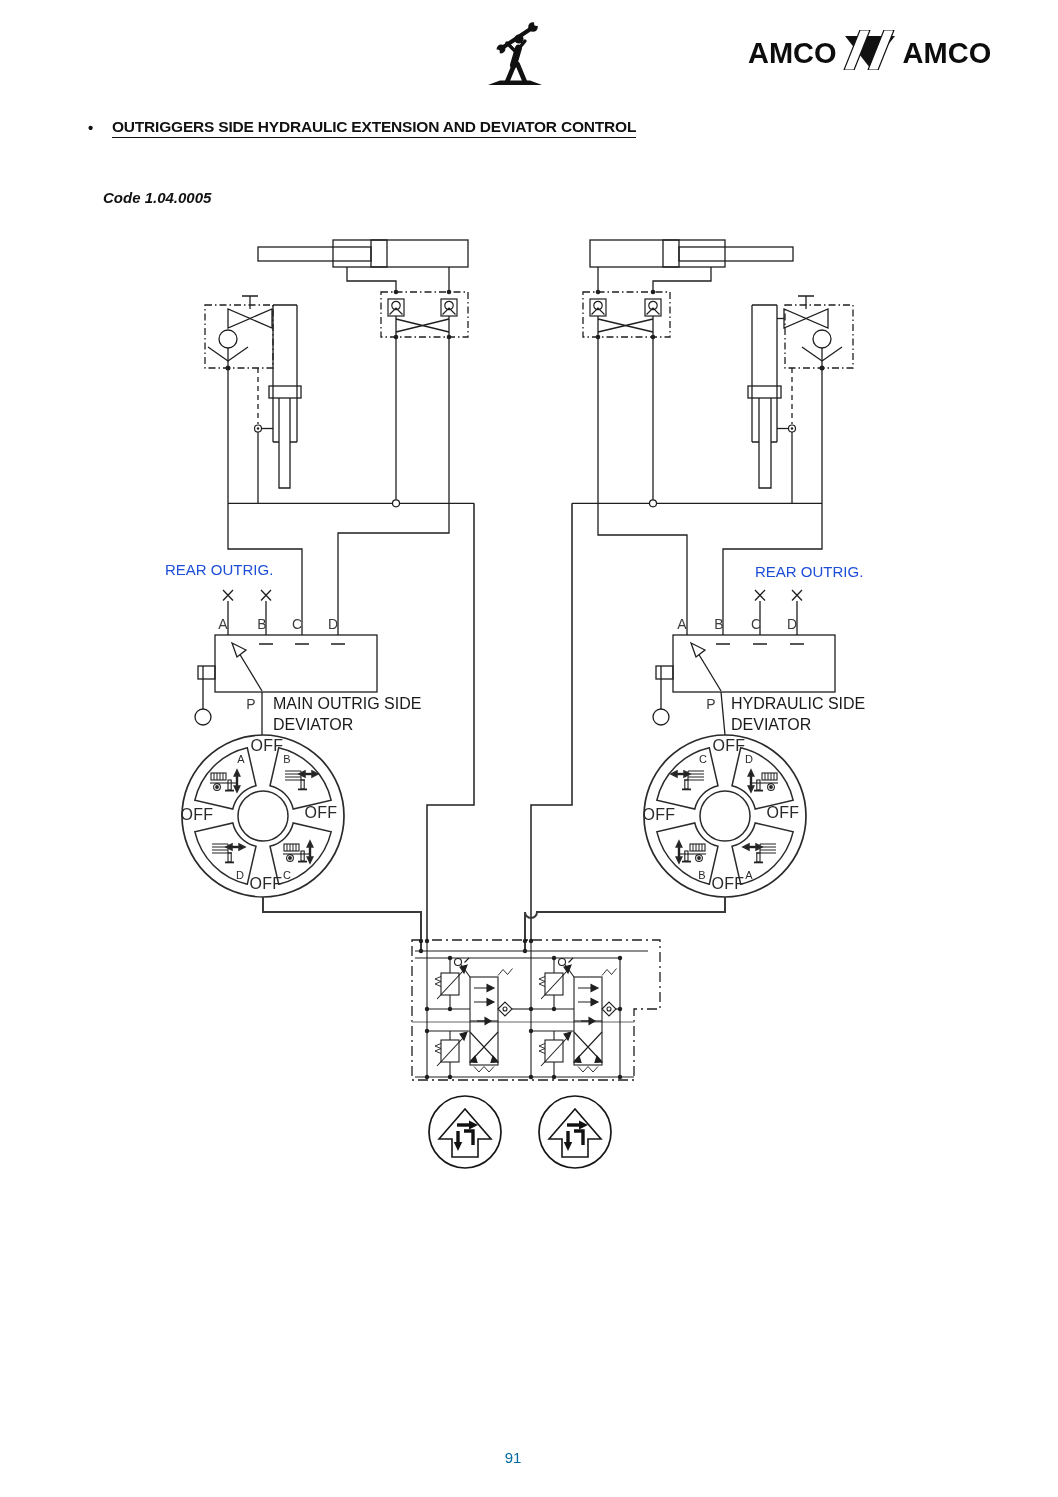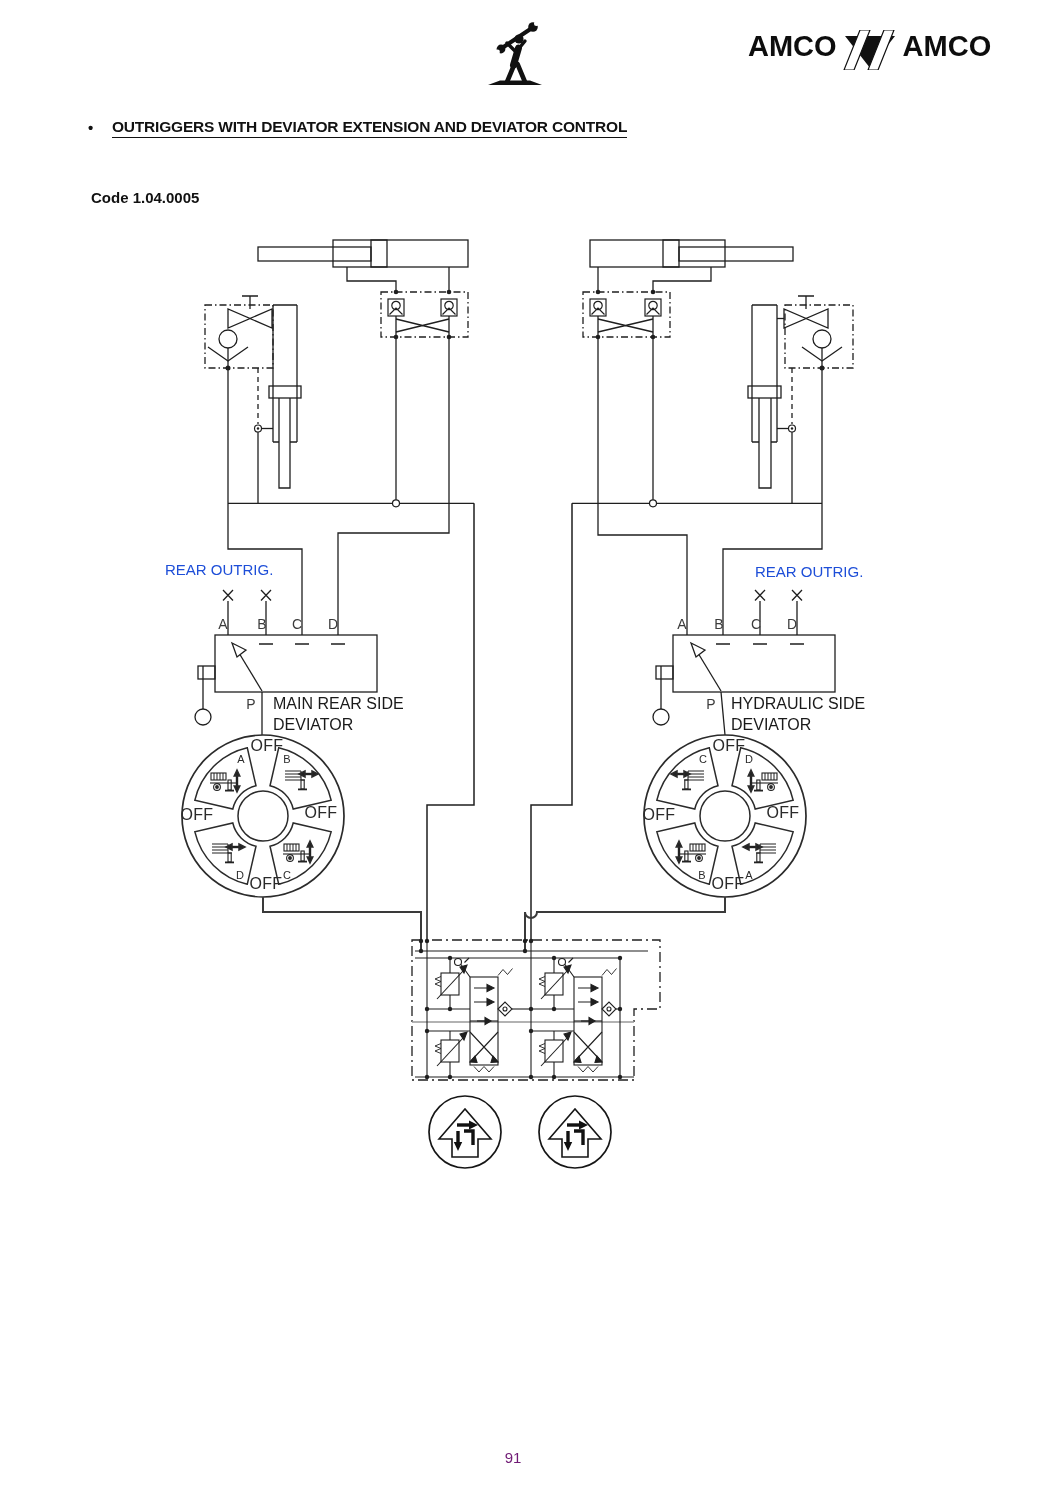--- a/index.html
+++ b/index.html
@@ -3,28 +3,28 @@
 <meta charset="utf-8">
 <style>
   html,body{margin:0;padding:0;background:#e8e8e8;}
   .page{position:relative;width:1058px;height:1497px;background:#ffffff;margin:0 auto;
         font-family:"Liberation Sans",sans-serif;color:#111;overflow:hidden;}
   .abs{position:absolute;white-space:nowrap;}
   .ctr{transform:translate(-50%,-50%);}
   .title-line{font-size:15.5px;font-weight:bold;letter-spacing:-0.2px;
               border-bottom:1.8px solid #111;padding-bottom:1px;}
   .bullet{font-size:15px;font-weight:bold;}
-  .code{font-size:15px;font-weight:bold;}
+  .code{font-size:15px;font-weight:bold;font-style:italic;margin-left:12px;}
   .cadlabel{font-size:15px;color:#1d4ed8;}
   .devlabel{font-size:16px;color:#1a1a1a;line-height:21px;white-space:nowrap;}
   .portletter{font-size:14px;color:#3c3c3c;}
   .dialletter{font-size:11px;color:#2a2a2a;}
   .offlabel{font-size:16px;color:#2a2a2a;letter-spacing:0.3px;}
-  .pagenum{font-size:15px;color:#701a75;}
-  .brandrow{position:absolute;left:748px;top:30px;display:flex;align-items:flex-start;gap:4px;}
+  .pagenum{font-size:15px;color:#0369a1;}
+  .brandrow{position:absolute;left:748px;top:30px;display:flex;align-items:flex-end;gap:4px;}
   .brandtxt{font-size:29px;font-weight:900;letter-spacing:0px;color:#0d0d0d;}
 </style>
 </head>
 <body>
 
 <div class="page">
 
   <svg class="abs" style="left:480px;top:12px" width="70" height="85" viewBox="0 0 70 85">
     <g fill="#111" stroke="none">
       <polygon points="8,73 62,73 50,68.5 20,68.5"></polygon>
@@ -48,21 +48,21 @@
     <span class="brandtxt">AMCO</span>
     <svg width="58" height="40" viewBox="0 0 58 40">
       <polygon points="4,6 54,6 29,38" fill="#111"></polygon>
       <polygon points="19,0 29,0 13,40 3,40" fill="#fff" stroke="#111" stroke-width="1.2"></polygon>
       <polygon points="43,0 53,0 37,40 27,40" fill="#fff" stroke="#111" stroke-width="1.2"></polygon>
     </svg>
     <span class="brandtxt">AMCO</span>
   </div>
 
   <span class="abs bullet" style="left:88px;top:119px">•</span>
-  <span class="abs title-line" style="left:112px;top:118px">OUTRIGGERS WITH DEVIATOR EXTENSION AND DEVIATOR CONTROL</span>
+  <span class="abs title-line" style="left:112px;top:118px">OUTRIGGERS SIDE HYDRAULIC EXTENSION AND DEVIATOR CONTROL</span>
   <span class="abs code" style="left:91px;top:189px">Code 1.04.0005</span>
 
   <svg class="abs" style="left:0;top:0" width="1058" height="1497" viewBox="0 0 1058 1497">
     <defs>
 
       <g id="truckV">
         <path d="M-16,2 H10" stroke="#222" stroke-width="1.1" fill="none"></path>
         <rect x="-15" y="-8" width="15" height="7" fill="none" stroke="#222" stroke-width="1.1"></rect>
         <path d="M-12,-8 V-1 M-9,-8 V-1 M-6,-8 V-1 M-3,-8 V-1" stroke="#222" stroke-width="1"></path>
         <circle cx="-9" cy="6" r="3.4" fill="none" stroke="#222" stroke-width="1.1"></circle>
@@ -345,21 +345,21 @@
   <span class="abs portletter ctr" style="left:333px;top:624px">D</span>
   <span class="abs portletter ctr" style="left:251px;top:704px">P</span>
 
   <span class="abs portletter ctr" style="left:682px;top:624px">A</span>
   <span class="abs portletter ctr" style="left:719px;top:624px">B</span>
   <span class="abs portletter ctr" style="left:756px;top:624px">C</span>
   <span class="abs portletter ctr" style="left:792px;top:624px">D</span>
   <span class="abs portletter ctr" style="left:711px;top:704px">P</span>
 
   <div class="abs devlabel" style="left:273px;top:693px">
-    <div>MAIN REAR SIDE</div>
+    <div>MAIN OUTRIG SIDE</div>
     <div>DEVIATOR</div>
   </div>
   <div class="abs devlabel" style="left:731px;top:693px">
     <div>HYDRAULIC SIDE</div>
     <div>DEVIATOR</div>
   </div>
 
   <span class="abs dialletter ctr" style="left:241px;top:759px">A</span>
   <span class="abs dialletter ctr" style="left:287px;top:759px">B</span>
   <span class="abs dialletter ctr" style="left:240px;top:875px">D</span>

